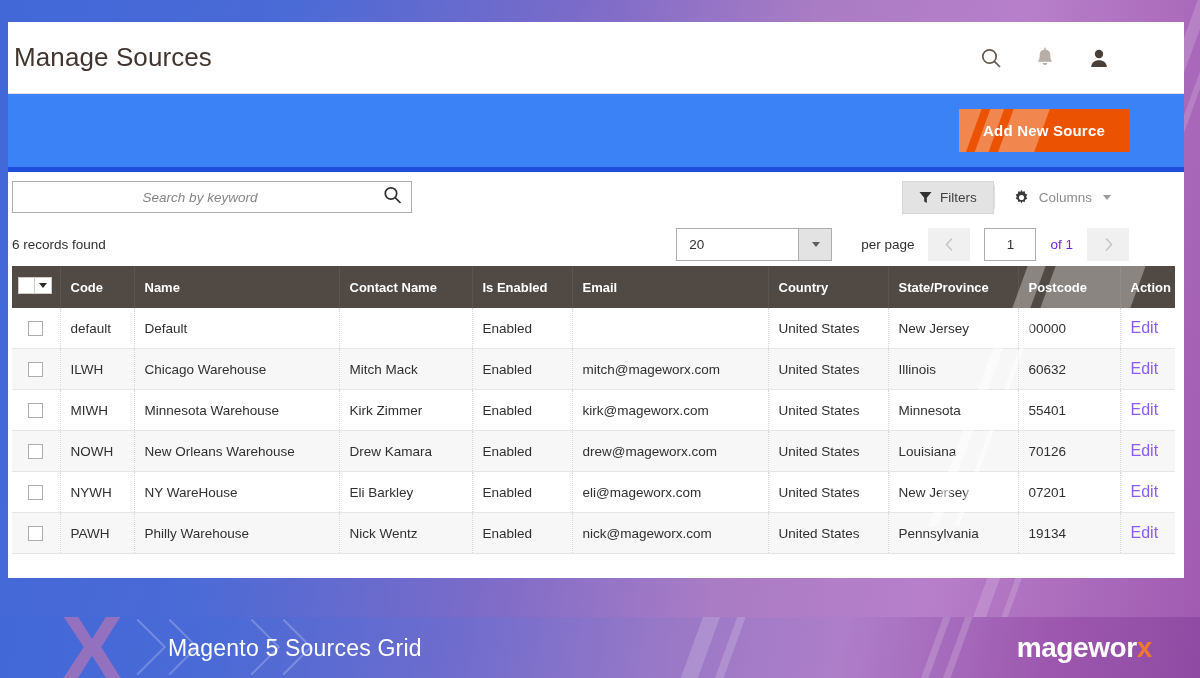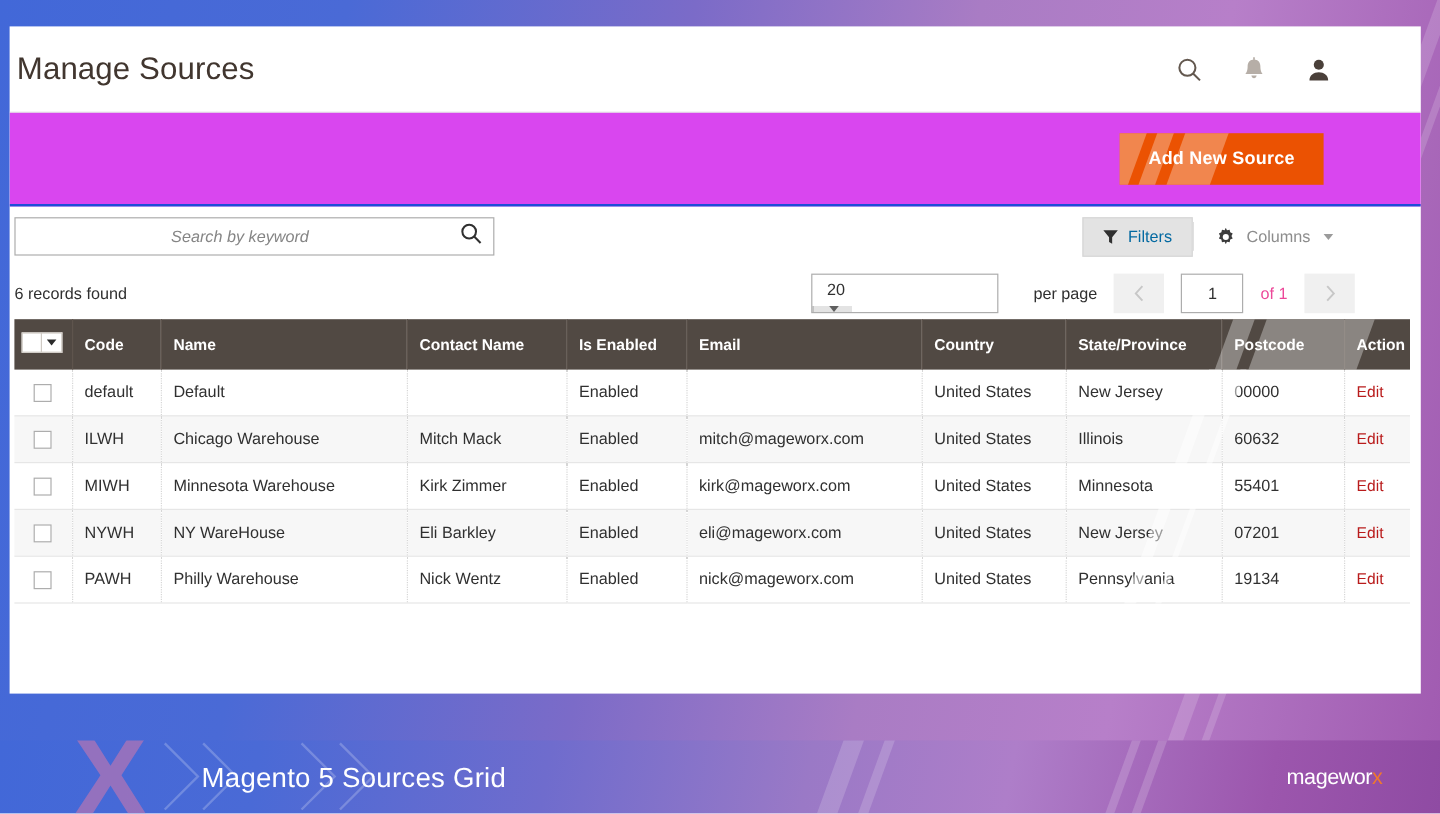--- a/index.html
+++ b/index.html
@@ -56,24 +56,24 @@
     flex: 1;
   }
   .head-icons { display: flex; align-items: center; gap: 28px; padding-right: 50px; }
   .hicon { width: 26px; height: 26px; display: flex; align-items: center; justify-content: center; cursor: pointer; }
   .hicon svg { display: block; }
 
   
   .action-bar {
     position: relative;
     height: 78px;
-    background: #d946ef;
-    border-bottom: 2px solid #1d4ed8;
+    background: #3b82f6;
+    border-bottom: 5px solid #1d4ed8;
     display: flex; align-items: center; justify-content: flex-end;
-    padding-right: 81px;
+    padding-right: 55px;
   }
   .btn-primary {
     position: relative;
     background: #eb5202;
     color: #ffffff;
     border: none;
     font-family: inherit;
     font-size: 15px;
     font-weight: bold;
     padding: 13px 24px;
@@ -114,21 +114,21 @@
   }
   .search-box input::placeholder { color: #858585; font-style: italic; opacity: 1; }
   .search-box .mag { position: absolute; right: 9px; top: 50%; transform: translateY(-50%); cursor: pointer; }
 
   .toolbar-right { margin-left: auto; display: flex; align-items: center; }
   .filters-btn {
     display: flex; align-items: center; gap: 8px;
     background: #e3e3e3;
     border: 1px solid #d6d6d6;
     padding: 8px 16px;
-    font-size: 13.5px; color: #0369a1;
+    font-size: 13.5px; color: #404040;
     cursor: pointer;
     font-family: inherit;
   }
   .tb-ctl {
     display: flex; align-items: center; gap: 9px;
     padding: 0 18px;
     font-size: 13.5px; color: #8d8d8d;
     cursor: pointer;
     height: 32px;
   }
@@ -144,42 +144,42 @@
   
   .pager-row {
     height: 44px;
     display: flex; align-items: center;
     padding: 0 55px 0 4px;
   }
   .records { font-size: 13.5px; color: #303030; }
   .pager { margin-left: auto; display: flex; align-items: center; gap: 0; }
   .sel-wrap {
     display: flex; width: 156px; height: 33px;
-    border: 1px solid #adadad; background: #fff; flex-direction: column;
+    border: 1px solid #adadad; background: #fff;
   }
   .sel-val { flex: 1; display: flex; align-items: center; padding-left: 12px; font-size: 13.5px; color: #303030; }
   .sel-arrow {
     width: 33px; background: #e3e3e3; border-left: 1px solid #adadad;
     display: flex; align-items: center; justify-content: center;
   }
   .per-page { font-size: 13.5px; color: #303030; margin: 0 14px 0 29px; }
   .pg-btn {
     width: 42px; height: 33px;
     background: #f0f0f0;
     display: flex; align-items: center; justify-content: center;
     cursor: pointer;
   }
   .pg-input {
     width: 52px; height: 33px;
     border: 1px solid #adadad; background: #fff;
     text-align: center; font-family: inherit; font-size: 13.5px; color: #303030;
     outline: none;
     margin: 0 0 0 14px;
   }
-  .pg-of { font-size: 13.5px; color: #ec4899; margin: 0 14px; text-align: center; }
+  .pg-of { font-size: 13.5px; color: #6d28d9; margin: 0 14px; text-align: center; }
 
   
   .grid-wrap { padding: 0 55px 0 4px; position: relative; }
   table.grid { width: 100%; border-collapse: collapse; table-layout: fixed; }
   table.grid thead th {
     background: #514943;
     color: #ffffff;
     font-size: 13px;
     font-weight: bold;
     text-align: left;
@@ -214,21 +214,21 @@
   .hdr-cb-group { display: inline-flex; align-items: stretch; height: 17px; }
   .hdr-cb {
     width: 17px; height: 17px;
     background: #fff; border: 1px solid #cfcac4;
   }
   .hdr-cb-arrow {
     width: 17px; height: 17px;
     background: #fff; border: 1px solid #cfcac4; border-left: none;
     display: flex; align-items: center; justify-content: center;
   }
-  .edit-link { color: #b91c1c; font-size: 13px; cursor: pointer; }
+  .edit-link { color: #8b5cf6; font-size: 16px; cursor: pointer; }
 
   
   col.c-cb     { width: 48px; }
   col.c-code   { width: 74px; }
   col.c-name   { width: 205px; }
   col.c-contact{ width: 133px; }
   col.c-enabled{ width: 100px; }
   col.c-email  { width: 196px; }
   col.c-country{ width: 120px; }
   col.c-state  { width: 130px; }
@@ -274,22 +274,22 @@
     transform: translateY(-50%);
     color: #ffffff;
     font-size: 23px;
     letter-spacing: .2px;
   }
   .banner-logo {
     position: absolute;
     right: 48px; top: 50%;
     transform: translateY(-50%);
     color: #ffffff;
-    font-size: 18px;
-    font-weight: normal;
+    font-size: 28px;
+    font-weight: bold;
     letter-spacing: -0.4px;
   }
   .banner-logo .x { color: #f0782d; }
   .banner-streak {
     position: absolute; top: -40%; height: 200%;
     background: rgba(255,255,255,0.17);
     transform: rotate(20deg);
   }
 </style>
 </head>
@@ -463,20 +463,32 @@
               <td>Kirk Zimmer</td>
               <td>Enabled</td>
               <td>kirk@mageworx.com</td>
               <td>United States</td>
               <td>Minnesota</td>
               <td>55401</td>
               <td><span class="edit-link">Edit</span></td>
             </tr>
             <tr>
               <td class="cb-cell"><span class="cbox"></span></td>
+              <td>NOWH</td>
+              <td>New Orleans Warehouse</td>
+              <td>Drew Kamara</td>
+              <td>Enabled</td>
+              <td>drew@mageworx.com</td>
+              <td>United States</td>
+              <td>Louisiana</td>
+              <td>70126</td>
+              <td><span class="edit-link">Edit</span></td>
+            </tr>
+            <tr>
+              <td class="cb-cell"><span class="cbox"></span></td>
               <td>NYWH</td>
               <td>NY WareHouse</td>
               <td>Eli Barkley</td>
               <td>Enabled</td>
               <td>eli@mageworx.com</td>
               <td>United States</td>
               <td>New Jersey</td>
               <td>07201</td>
               <td><span class="edit-link">Edit</span></td>
             </tr>

